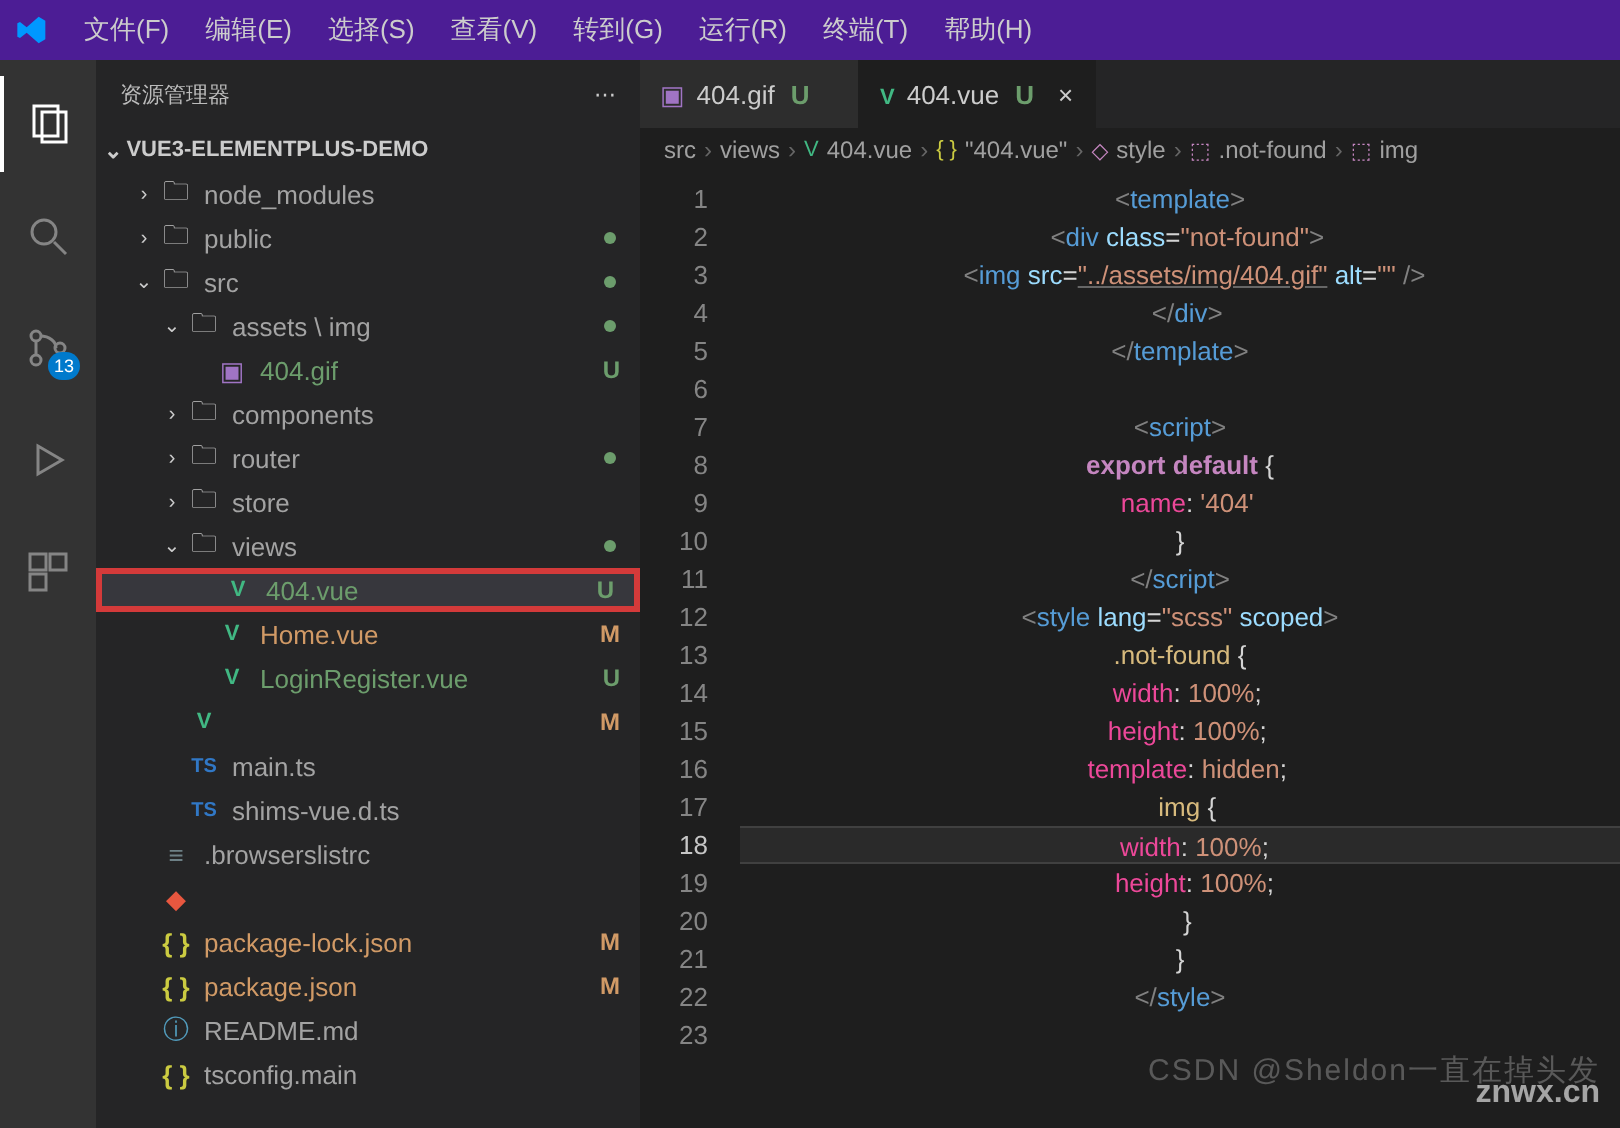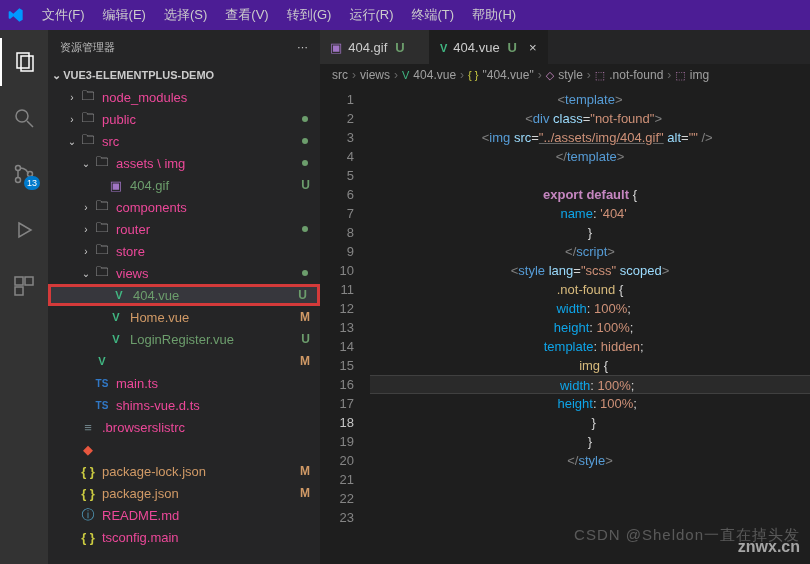--- a/index.html
+++ b/index.html
@@ -18,21 +18,21 @@
 .sidebar { width: 272px; background: #252526; display: flex; flex-direction: column; overflow: hidden; }
 .sidebar-header { height: 34px; display: flex; align-items: center; justify-content: space-between; padding: 0 12px; color: #bbb; font-size: 11px; }
 .sidebar-actions { display: flex; gap: 12px; color: #ccc; }
 .explorer-header { height: 22px; background: #252526; display: flex; align-items: center; padding: 0 4px; font-size: 11px; font-weight: 700; color: #ccc; }
 .explorer-header .chev { margin-right: 2px; }
 .tree { flex: 1; overflow-y: auto; font-size: 13px; }
 .tree-row { display: flex; align-items: center; height: 22px; padding-right: 8px; cursor: pointer; position: relative; }
 .tree-row.selected { background: #37373d; }
 .tree-row .chev { width: 16px; text-align: center; color: #ccc; font-size: 10px; }
 .tree-row .icon { width: 16px; height: 16px; margin-right: 6px; display: flex; align-items: center; justify-content: center; }
-.tree-row .label { flex: 1; white-space: nowrap; overflow: hidden; text-overflow: ellipsis; color: #ec4899; }
+.tree-row .label { flex: 1; white-space: nowrap; overflow: hidden; text-overflow: ellipsis; color: #a3a3a3; }
 .tree-row .status { position: absolute; right: 10px; font-weight: 600; font-size: 12px; }
 .tree-row .dot { position: absolute; right: 12px; width: 6px; height: 6px; border-radius: 50%; }
 .git-u { color: #6c9d6c; }
 .git-m { color: #d19a66; }
 .git-u-dot { background: #6c9d6c; }
 .git-u-text .label { color: #6c9d6c; }
 .git-m-text .label { color: #d19a66; }
 .highlight-box { border: 3px solid #d43a3a; }
 .ind-1 { padding-left: 16px; } .ind-2 { padding-left: 30px; } .ind-3 { padding-left: 44px; }
 .editor-area { flex: 1; display: flex; flex-direction: column; background: #1e1e1e; overflow: hidden; }
@@ -50,21 +50,21 @@
 .gutter .ln { height: 19px; }
 .gutter .ln.current { color: #c6c6c6; }
 .code { flex: 1; padding-top: 4px; position: relative; }
 .code-line { height: 19px; white-space: pre; text-align: center; }
 .code-line.current { background: #2a2a2a; border-top: 1px solid #404040; border-bottom: 1px solid #404040; box-sizing: border-box; }
 .t-tag { color: #569cd6; }
 .t-attr { color: #9cdcfe; }
 .t-str { color: #ce9178; }
 .t-punct { color: #808080; }
 .t-keyword { color: #c586c0; font-weight: bold; }
-.t-prop { color: #0ea5e9; }
+.t-prop { color: #ec4899; }
 .t-num { color: #ce9178; }
 .t-sel { color: #d7ba7d; }
 .t-default { color: #d4d4d4; }
 .t-underline { text-decoration: underline; text-decoration-color: #666; }
 .vue-icon { color: #41b883; font-weight: bold; font-size: 11px; }
 .sb-icon { color: #c5c5c5; }
 .watermark { position: absolute; bottom: 19px; right: 10px; color: rgba(200,200,200,0.35); font-size: 15px; pointer-events: none; letter-spacing: 1px; }
 .watermark2 { position: absolute; bottom: 8px; right: 10px; color: rgba(255,255,255,0.6); font-size: 16px; font-weight: bold; pointer-events: none; }
 </style>
 </head>
@@ -348,22 +348,24 @@
             <div class="ln">19</div>
             <div class="ln">20</div>
             <div class="ln">21</div>
             <div class="ln">22</div>
             <div class="ln">23</div>
           </div>
         <div class="code" id="code">
             <div class="code-line"><span class="t-punct">&lt;</span><span class="t-tag">template</span><span class="t-punct">&gt;</span></div>
             <div class="code-line">  <span class="t-punct">&lt;</span><span class="t-tag">div</span> <span class="t-attr">class</span><span class="t-default">=</span><span class="t-str">"not-found"</span><span class="t-punct">&gt;</span></div>
             <div class="code-line">    <span class="t-punct">&lt;</span><span class="t-tag">img</span> <span class="t-attr">src</span><span class="t-default">=</span><span class="t-str t-underline">"../assets/img/404.gif"</span> <span class="t-attr">alt</span><span class="t-default">=</span><span class="t-str">""</span> <span class="t-punct">/&gt;</span></div>
+            <div class="code-line">  <span class="t-punct">&lt;/</span><span class="t-tag">div</span><span class="t-punct">&gt;</span></div>
             <div class="code-line"><span class="t-punct">&lt;/</span><span class="t-tag">template</span><span class="t-punct">&gt;</span></div>
             <div class="code-line"></div>
+            <div class="code-line"><span class="t-punct">&lt;</span><span class="t-tag">script</span><span class="t-punct">&gt;</span></div>
             <div class="code-line"><span class="t-keyword">export</span> <span class="t-keyword">default</span> <span class="t-default">{</span></div>
             <div class="code-line">  <span class="t-prop">name</span><span class="t-default">: </span><span class="t-str">'404'</span></div>
             <div class="code-line"><span class="t-default">}</span></div>
             <div class="code-line"><span class="t-punct">&lt;/</span><span class="t-tag">script</span><span class="t-punct">&gt;</span></div>
             <div class="code-line"><span class="t-punct">&lt;</span><span class="t-tag">style</span> <span class="t-attr">lang</span><span class="t-default">=</span><span class="t-str">"scss"</span> <span class="t-attr">scoped</span><span class="t-punct">&gt;</span></div>
             <div class="code-line"><span class="t-sel">.not-found</span> <span class="t-default">{</span></div>
             <div class="code-line">  <span class="t-prop">width</span><span class="t-default">: </span><span class="t-num">100%</span><span class="t-default">;</span></div>
             <div class="code-line">  <span class="t-prop">height</span><span class="t-default">: </span><span class="t-num">100%</span><span class="t-default">;</span></div>
             <div class="code-line">  <span class="t-prop">template</span><span class="t-default">: </span><span class="t-num">hidden</span><span class="t-default">;</span></div>
             <div class="code-line">  <span class="t-sel">img</span> <span class="t-default">{</span></div>

